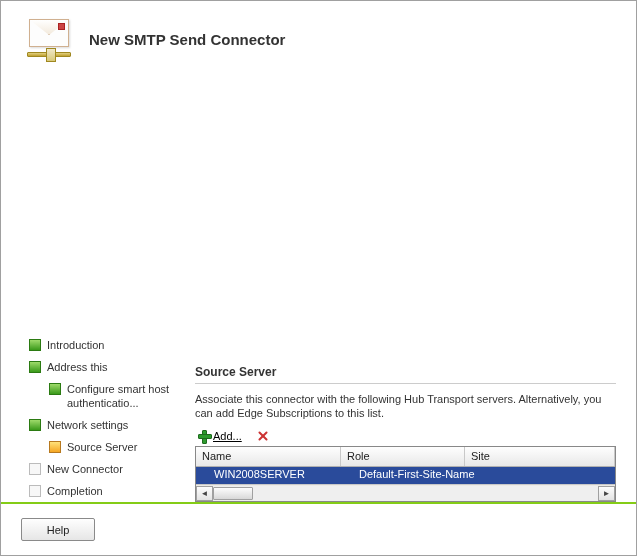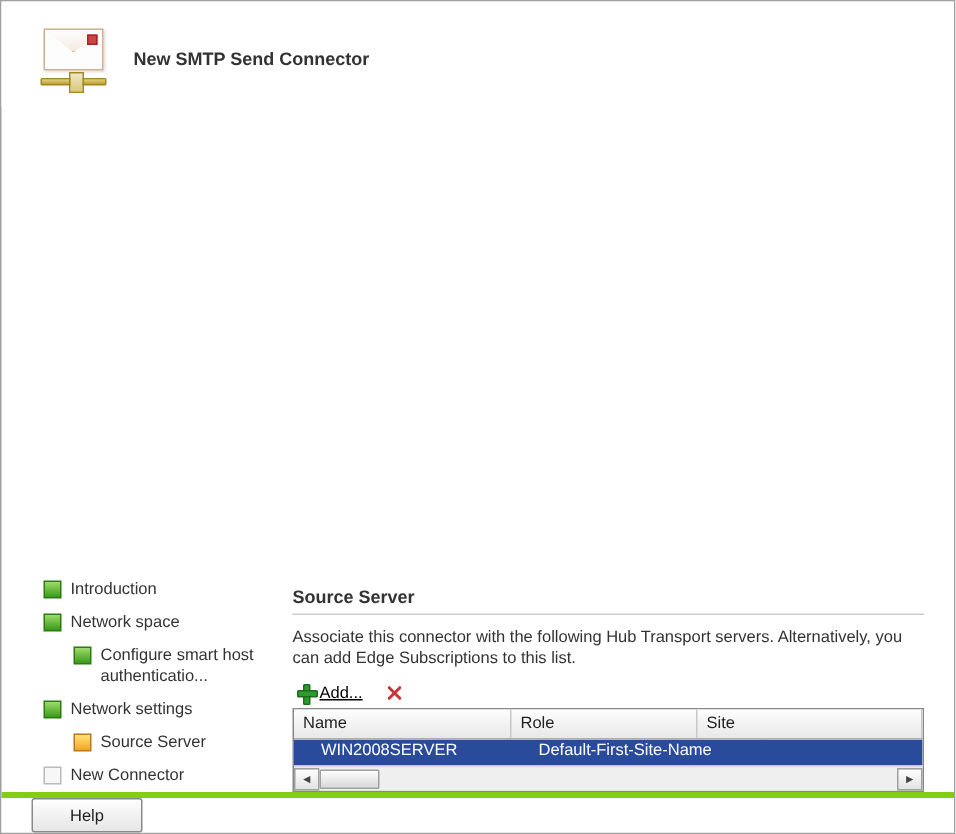--- a/index.html
+++ b/index.html
@@ -69,21 +69,21 @@
   }
   .net-node{
     position:absolute;
     bottom:1px;
     width:10px;height:14px;
     background:linear-gradient(#f0e8c8,#d8c878);
     border:1px solid #a08820;
     left:17px;
   }
   .header-title {
-    font-size: 12px;
+    font-size: 15px;
     font-weight: bold;
     color: #333333;
   }
   .body {
     flex: 1;
     display: flex;
     padding: 0 20px 0 28px;
     min-height: 0;
     align-items: flex-end;
   }
@@ -225,22 +225,22 @@
   .h-arrow{
     width:17px;height:15px;
     background:linear-gradient(#fdfdfd,#e3e3e3);
     border:1px solid #a0a0a0;
     display:flex;align-items:center;justify-content:center;
     font-size:8px;color:#444;
   }
   .h-track{flex:1;height:15px;background:#efefef;display:flex;align-items:center;}
   .h-thumb{width:40px;height:13px;background:linear-gradient(#fdfdfd,#d8d8d8);border:1px solid #a0a0a0;border-radius:1px;margin-left:0;}
   .footer{
-    border-top:4px solid #84cc16;
-    padding:0 20px;
+    border-top:2px solid #84cc16;
+    padding:14px 20px;
     display:flex;
     align-items:center;
     justify-content:space-between;
     background:#fff;
   }
   .btn{
     min-width:74px;
     height:23px;
     background:linear-gradient(#fefefe,#e6e6e6);
     border:1px solid #8a8a8a;
@@ -271,37 +271,41 @@
 
   <div class="body">
 
     <div class="sidebar">
       <div class="nav-item">
         <span class="bullet done"></span>
         <span>Introduction</span>
       </div>
       <div class="nav-item">
         <span class="bullet done"></span>
-        <span>Network space</span>
+        <span>Address this</span>
       </div>
       <div class="nav-item sub">
         <span class="bullet done"></span>
         <span>Configure smart host authenticatio...</span>
       </div>
       <div class="nav-item">
         <span class="bullet done"></span>
         <span>Network settings</span>
       </div>
       <div class="nav-item sub">
         <span class="bullet active"></span>
         <span>Source Server</span>
       </div>
       <div class="nav-item">
         <span class="bullet pending"></span>
         <span>New Connector</span>
+      </div>
+      <div class="nav-item">
+        <span class="bullet pending"></span>
+        <span>Completion</span>
       </div>
     </div>
 
     <div class="content">
       <div class="section-title">Source Server</div>
       <div class="description">Associate this connector with the following Hub Transport servers. Alternatively, you can add Edge Subscriptions to this list.</div>
 
       <div class="toolbar">
         <span class="tool-btn">
           <span class="plus-icon"></span>

